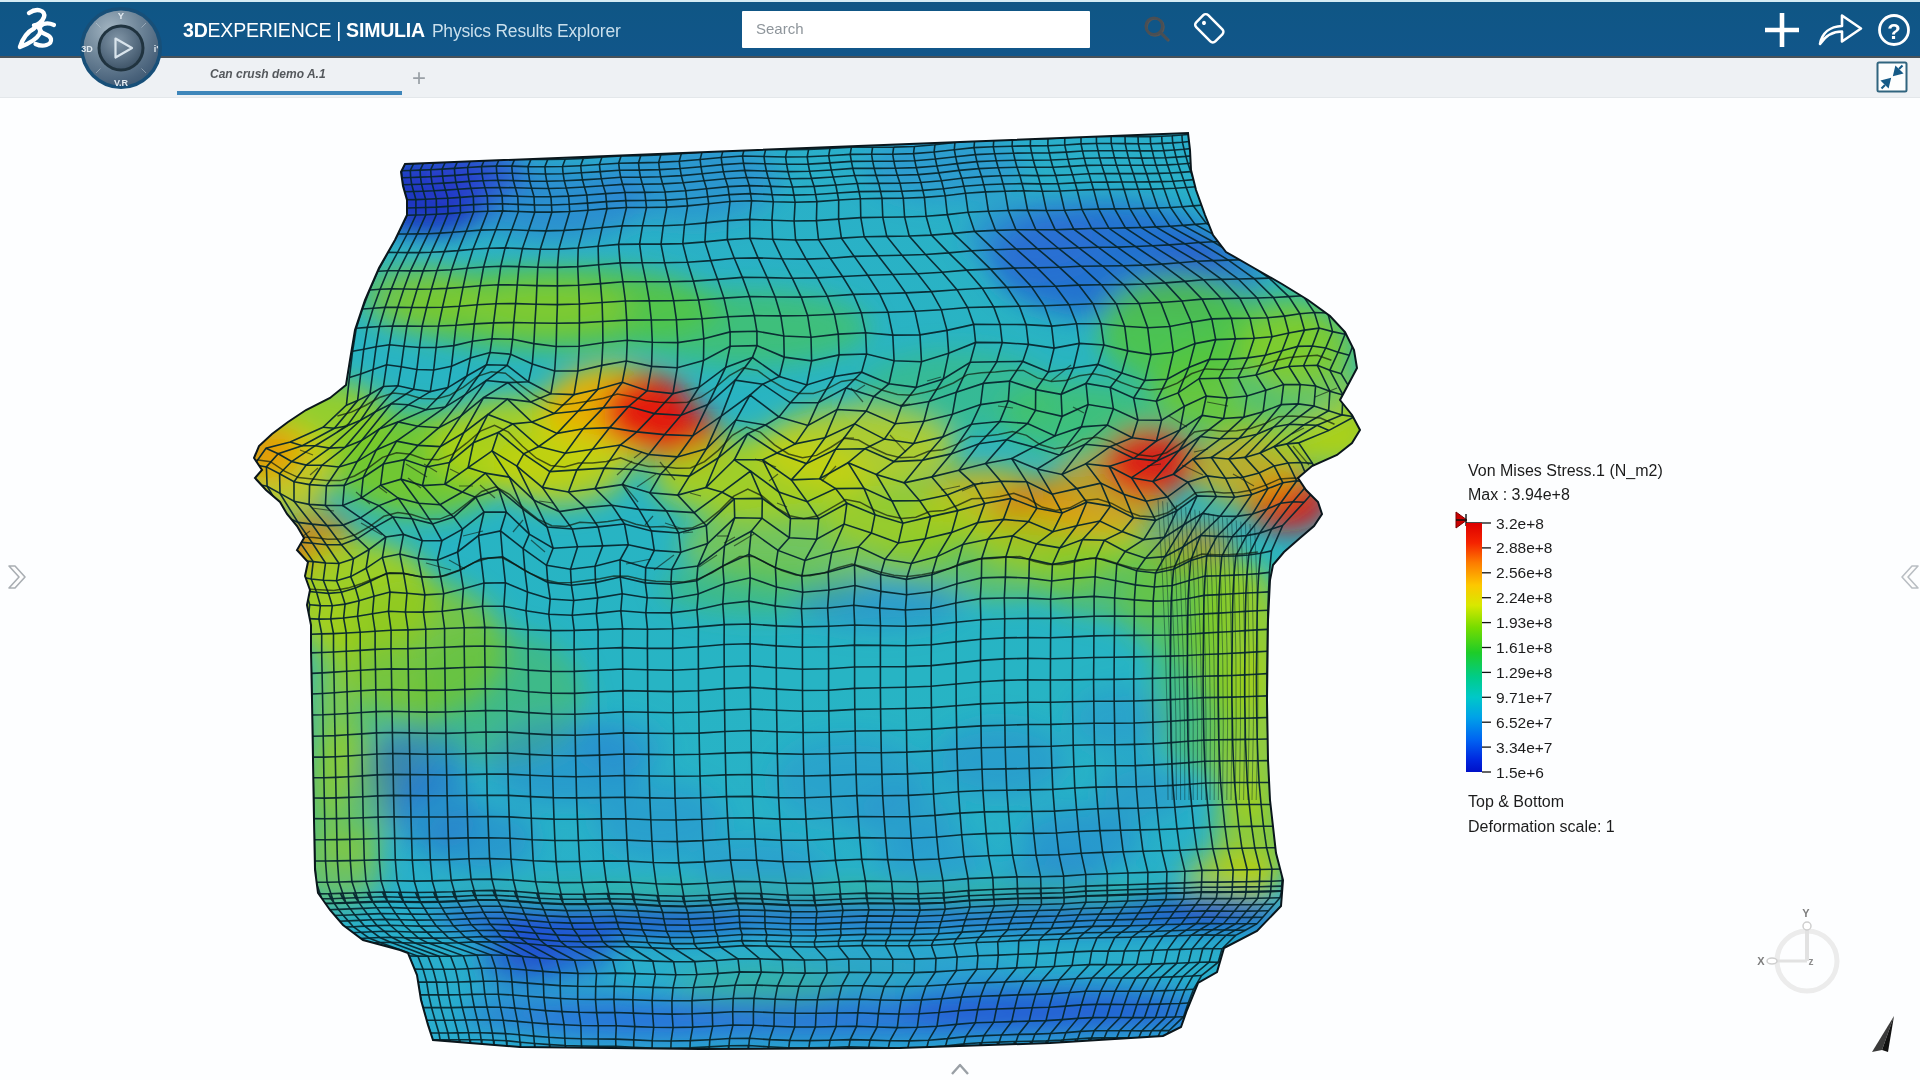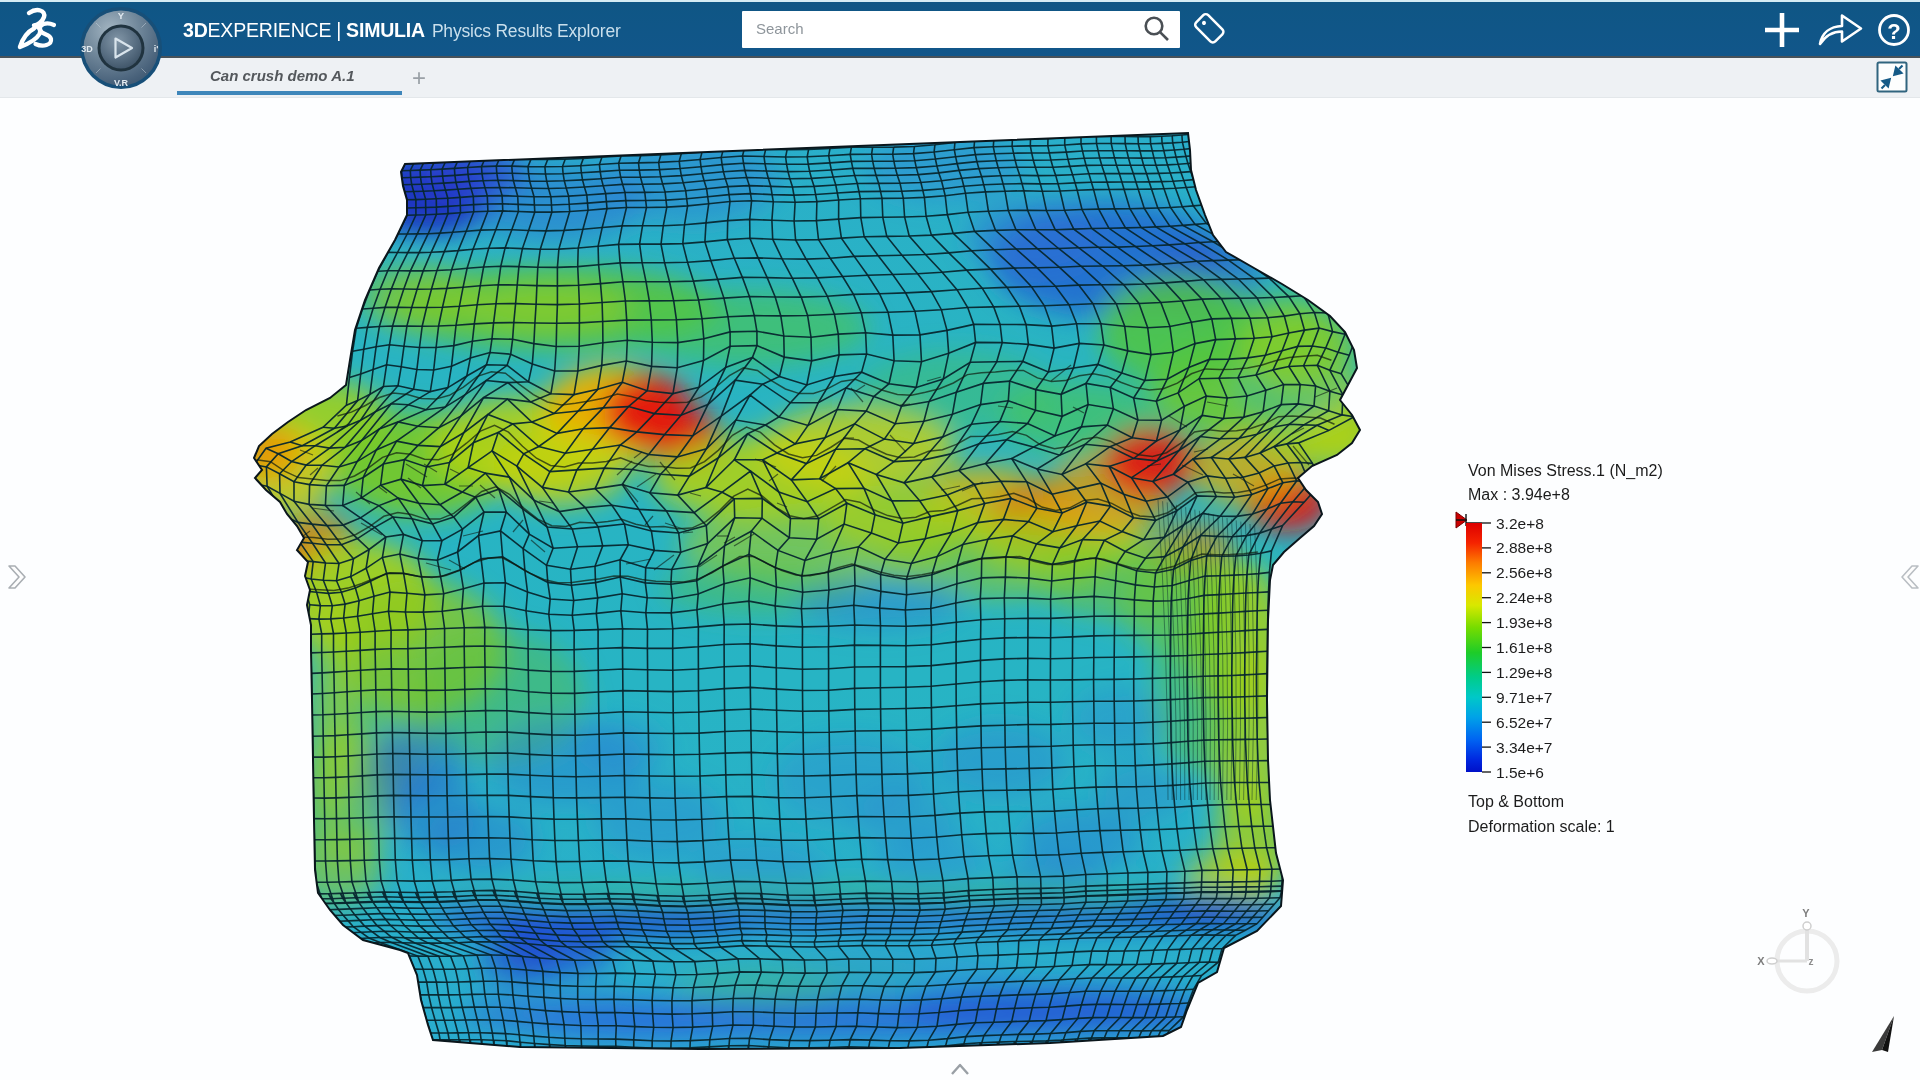--- a/index.html
+++ b/index.html
@@ -1,21 +1,21 @@
 <!DOCTYPE html>
 <html><head><meta charset="utf-8"><style>
 *{margin:0;padding:0;box-sizing:border-box}
 body{width:1920px;height:1080px;overflow:hidden;background:#fdfeff;font-family:"Liberation Sans",sans-serif;position:relative}
 .topstrip{position:absolute;left:0;top:0;width:1920px;height:3px;background:#d5ecf4}
 .topbar{position:absolute;left:0;top:2px;width:1920px;height:55px;background:linear-gradient(#0f5685,#11568a)}
 .topbar-border{position:absolute;left:0;top:56px;width:1920px;height:2px;background:#47525a}
 .tabrow{position:absolute;left:0;top:58px;width:1920px;height:40px;background:#eef1f4;border-bottom:1px solid #e3e7ea}
-.search{position:absolute;left:742px;top:11px;width:438px;height:37px;background:#fff;border-radius:1px}
+.search{position:absolute;left:742px;top:11px;width:348px;height:37px;background:#fff;border-radius:1px}
 .search .ph{position:absolute;left:14px;top:9px;color:#8e959b;font-size:15px}
-.tabtext{position:absolute;left:210px;top:67px;color:#54585c;font-size:15px;font-weight:bold;font-style:italic}
+.tabtext{position:absolute;left:210px;top:67px;color:#54585c;font-size:12px;font-weight:bold;font-style:italic}
 .tabline{position:absolute;left:177px;top:91px;width:225px;height:4px;background:#3e86ba}
 .plus2{position:absolute;left:412px;top:64px;color:#9aa0a6;font-size:24px;font-weight:400}
 </style></head>
 <body>
 <div class="topstrip"></div>
 <div class="topbar"></div>
 <div class="topbar-border"></div>
 <div class="tabrow"></div>
 
 <svg width="1920" height="1080" viewBox="0 0 1920 1080" style="position:absolute;left:0;top:0">

